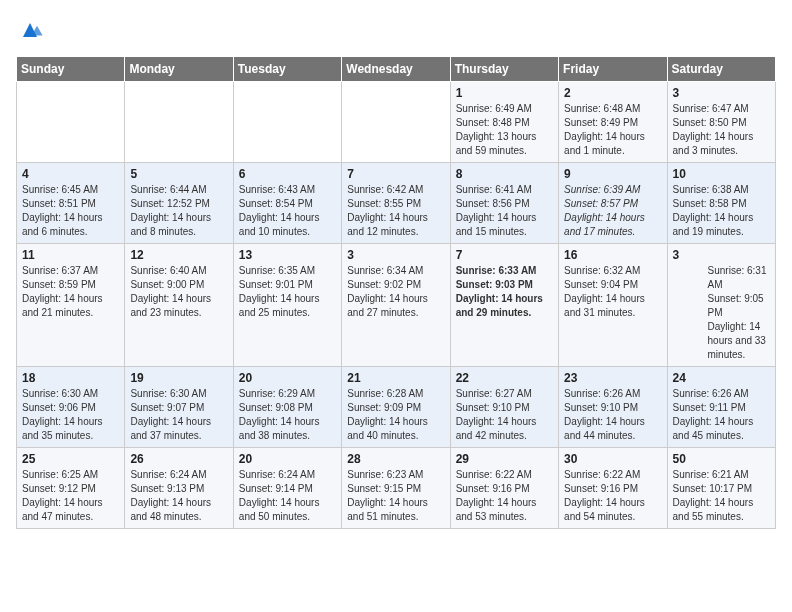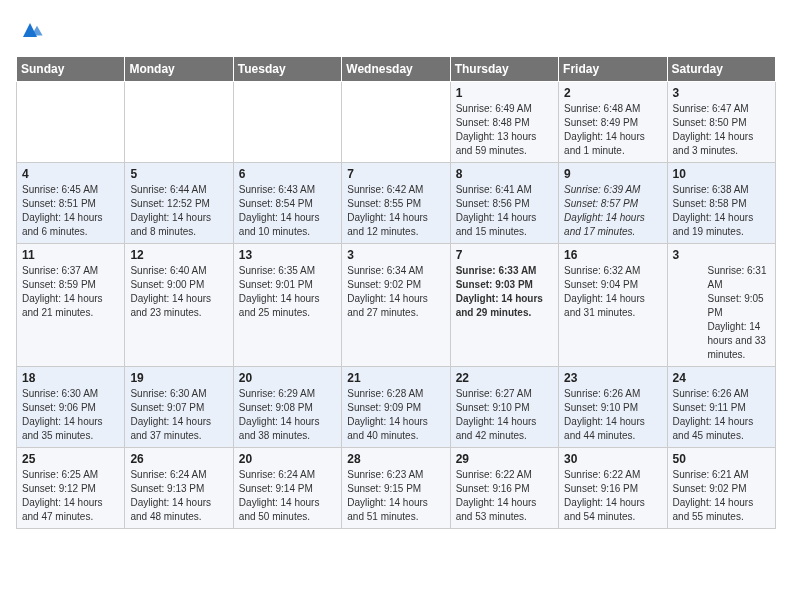--- a/index.html
+++ b/index.html
@@ -305,18 +305,18 @@
         </td>
         <td>
           <span class="day-num">30</span>
           <div class="day-info" style="white-space: pre-line;">Sunrise: 6:22 AM
 Sunset: 9:16 PM
 Daylight: 14 hours and 54 minutes.</div>
         </td>
         <td>
           <span class="day-num">50</span>
           <div class="day-info" style="white-space: pre-line;">Sunrise: 6:21 AM
-Sunset: 9:02 PM
+Sunset: 10:17 PM
 Daylight: 14 hours and 55 minutes.</div>
         </td>
       </tr>
     </tbody>
 </table>
 
 </body></html>

